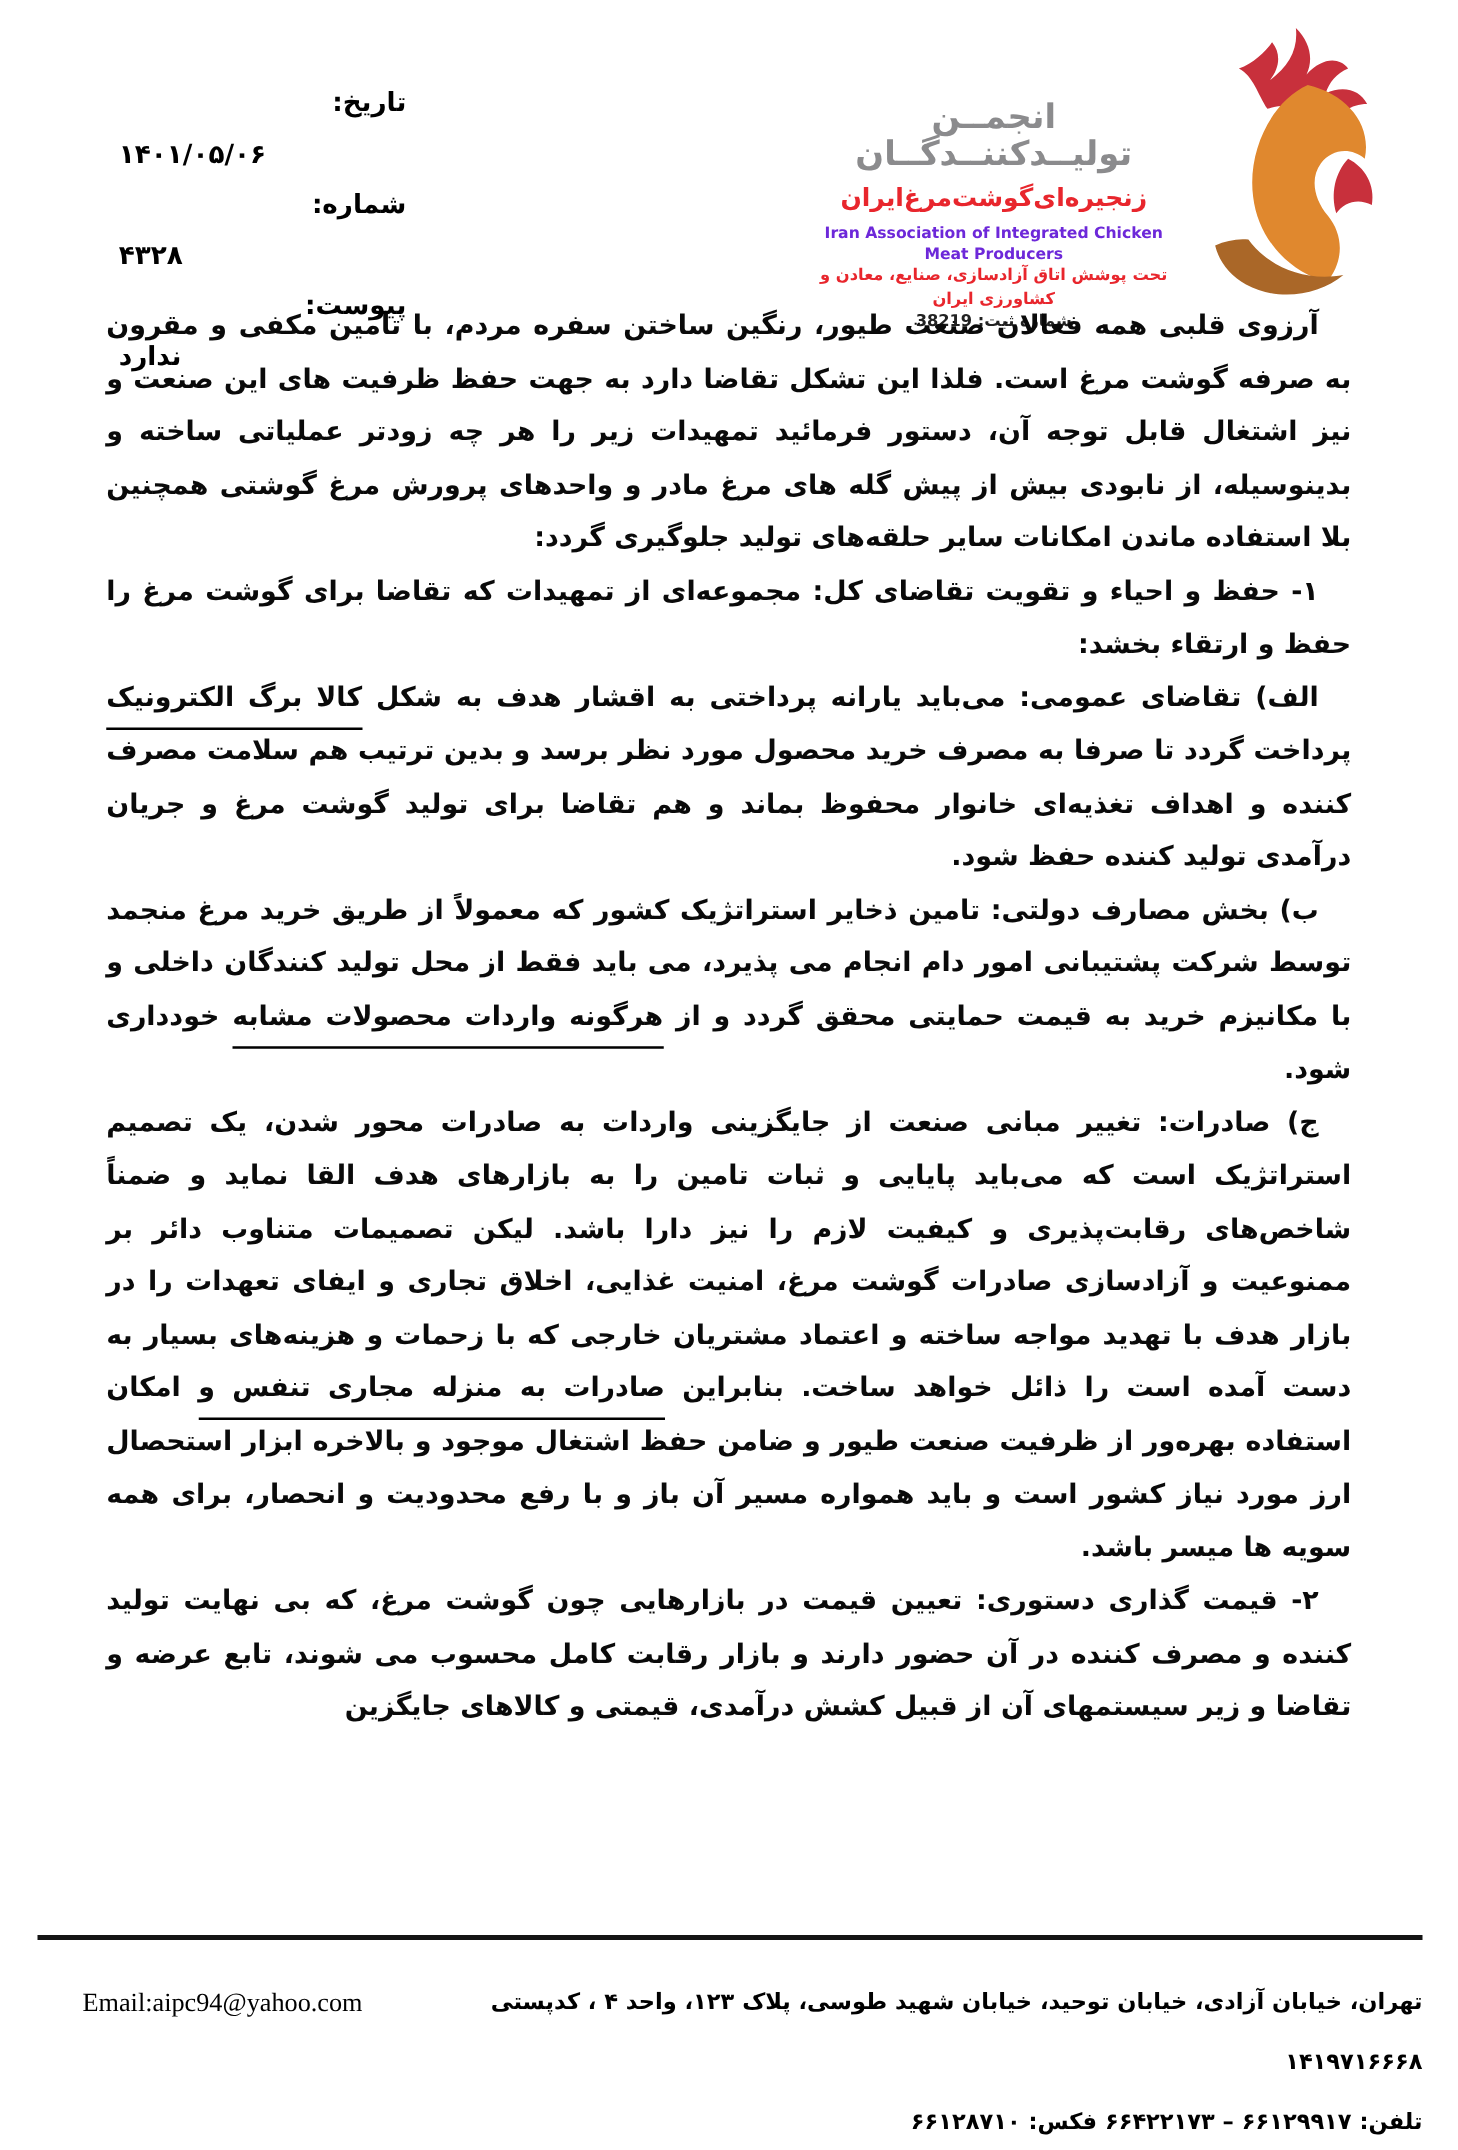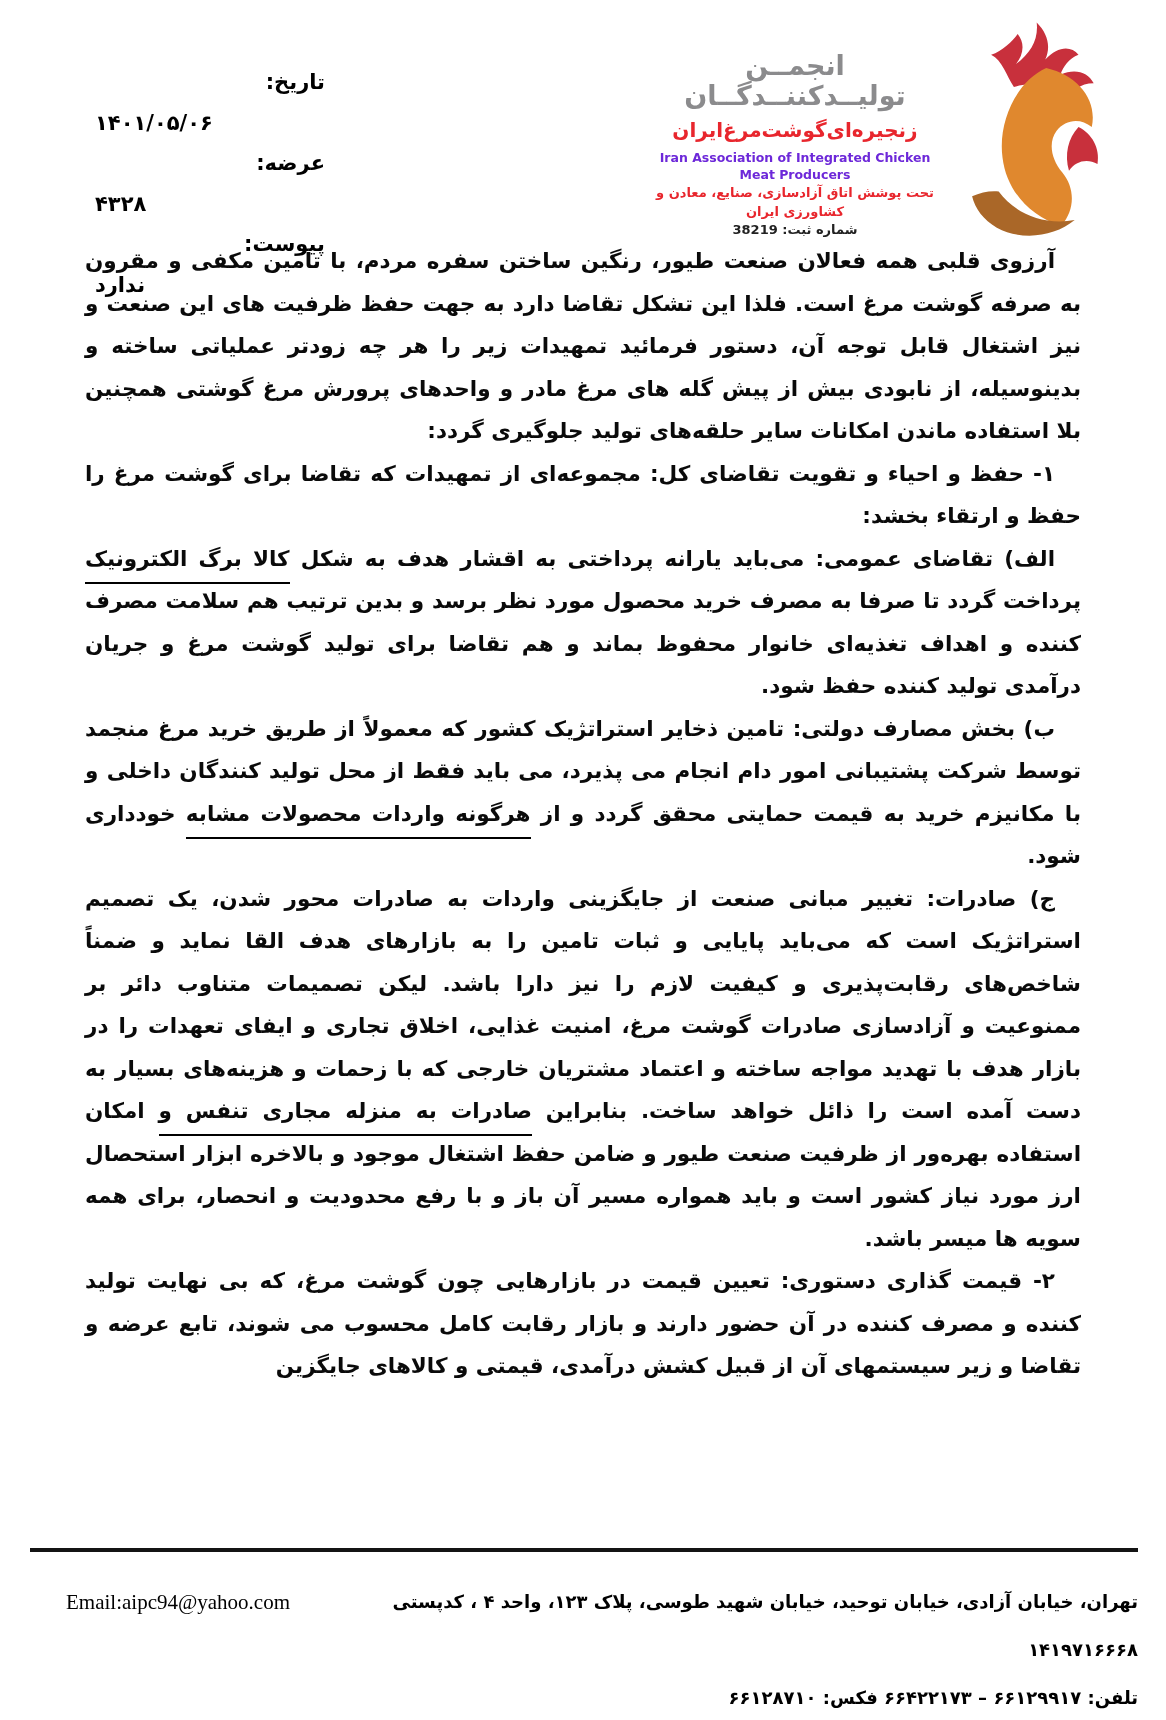--- a/index.html
+++ b/index.html
@@ -25,21 +25,21 @@
     display:flex; justify-content:space-between;
     font-size:21px; line-height:40px;
   }
   .meta-row .m-label { text-align:right; }
   .meta-row .m-value { text-align:left;margin-top:41px; }
 
   
   .logo {
     position:absolute; top:14px; right:40px;
     width:470px; height:225px;
-    display:flex; flex-direction:row-reverse; align-items:flex-end;
+    display:flex; flex-direction:row-reverse; align-items:flex-start;
     direction:ltr;
   }
   .rooster { width:190px; height:225px; flex:0 0 auto; }
   .logo-text {
     flex:1 1 auto; padding-top:65px; padding-right:2px;
     text-align:center; direction:rtl;
   }
   .logo-l1 { color:#8b8b8d; font-weight:bold; font-size:27px; letter-spacing:1px; line-height:30px; }
   .logo-l2 { color:#e8262d; font-weight:bold; font-size:20px; line-height:38px; }
   .logo-l3 { color:#6d28d9; font-weight:bold; font-size:12.5px; line-height:17px; direction:ltr; }
@@ -86,21 +86,21 @@
 <body>
 
 <div class="page">
 
   <div class="letter-meta">
     <div class="meta-row">
       <span class="m-label">تاریخ:</span>
       <span class="m-value">۱۴۰۱/۰۵/۰۶</span>
     </div>
     <div class="meta-row">
-      <span class="m-label">عرضه:</span>
+      <span class="m-label">شماره:</span>
       <span class="m-value">۴۳۲۸</span>
     </div>
     <div class="meta-row">
       <span class="m-label">پیوست:</span>
       <span class="m-value">ندارد</span>
     </div>
   </div>
 
   <div class="logo">
     <svg class="rooster" viewBox="0 0 200 235" xmlns="http://www.w3.org/2000/svg">

